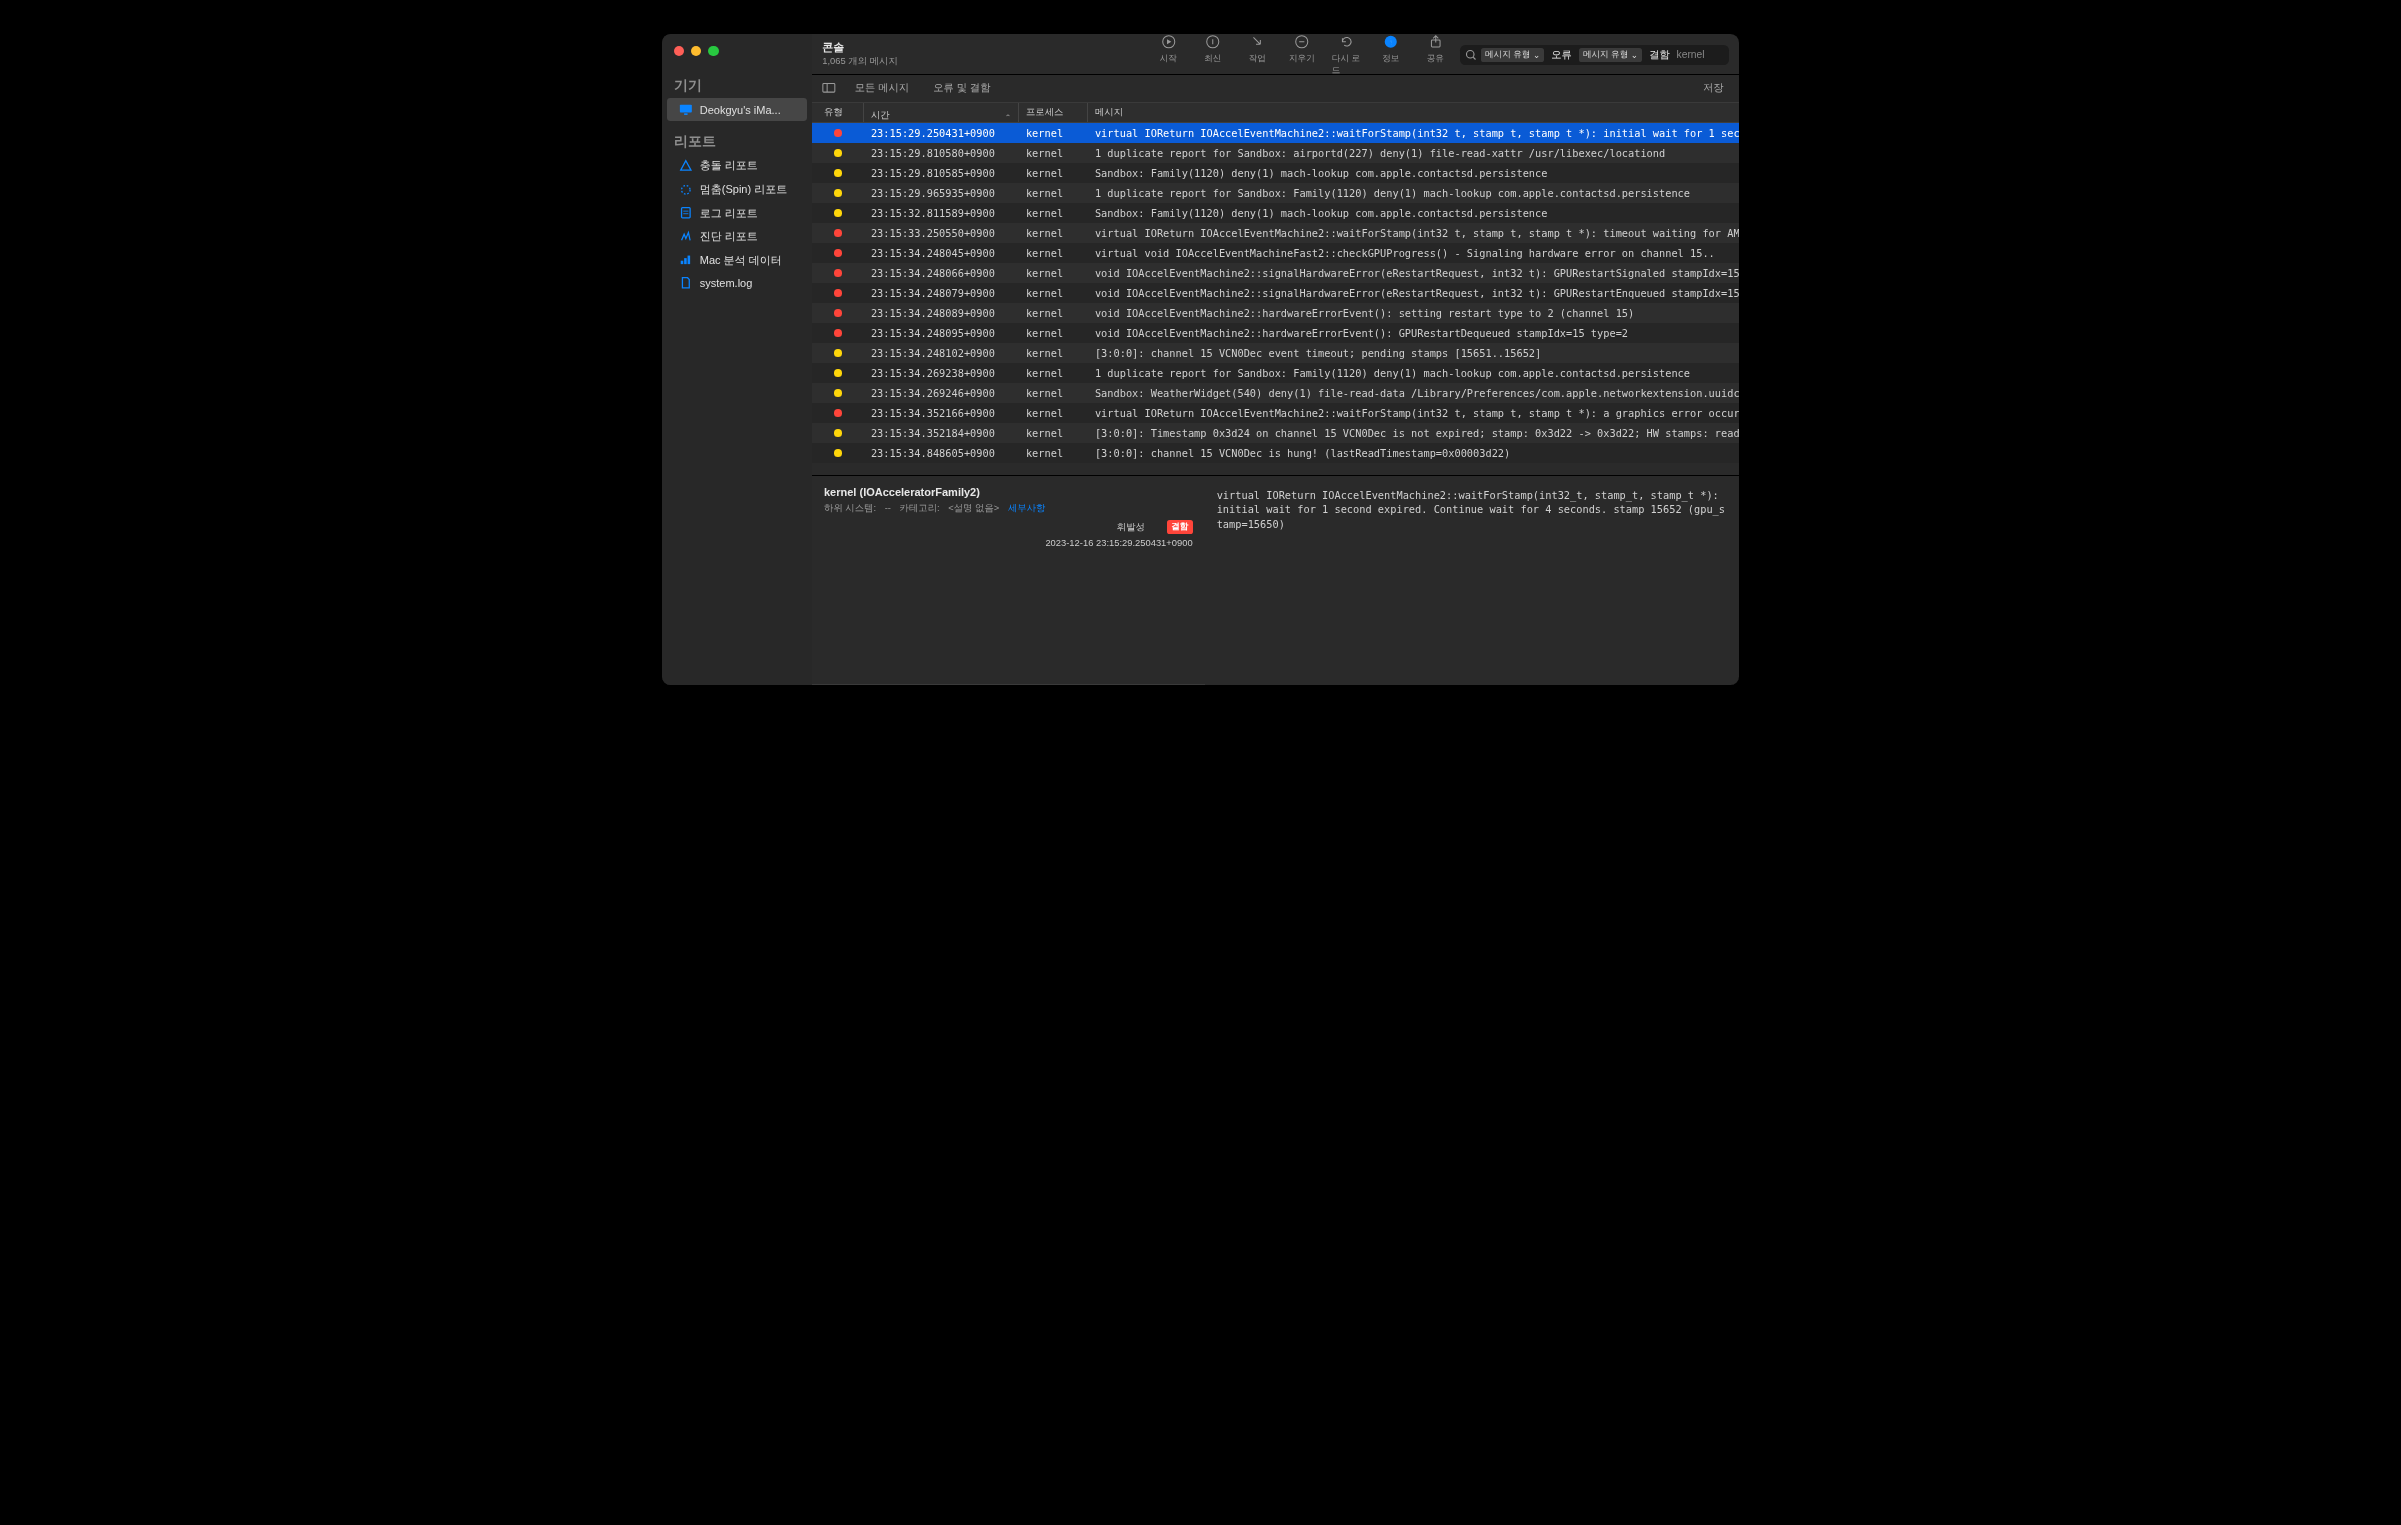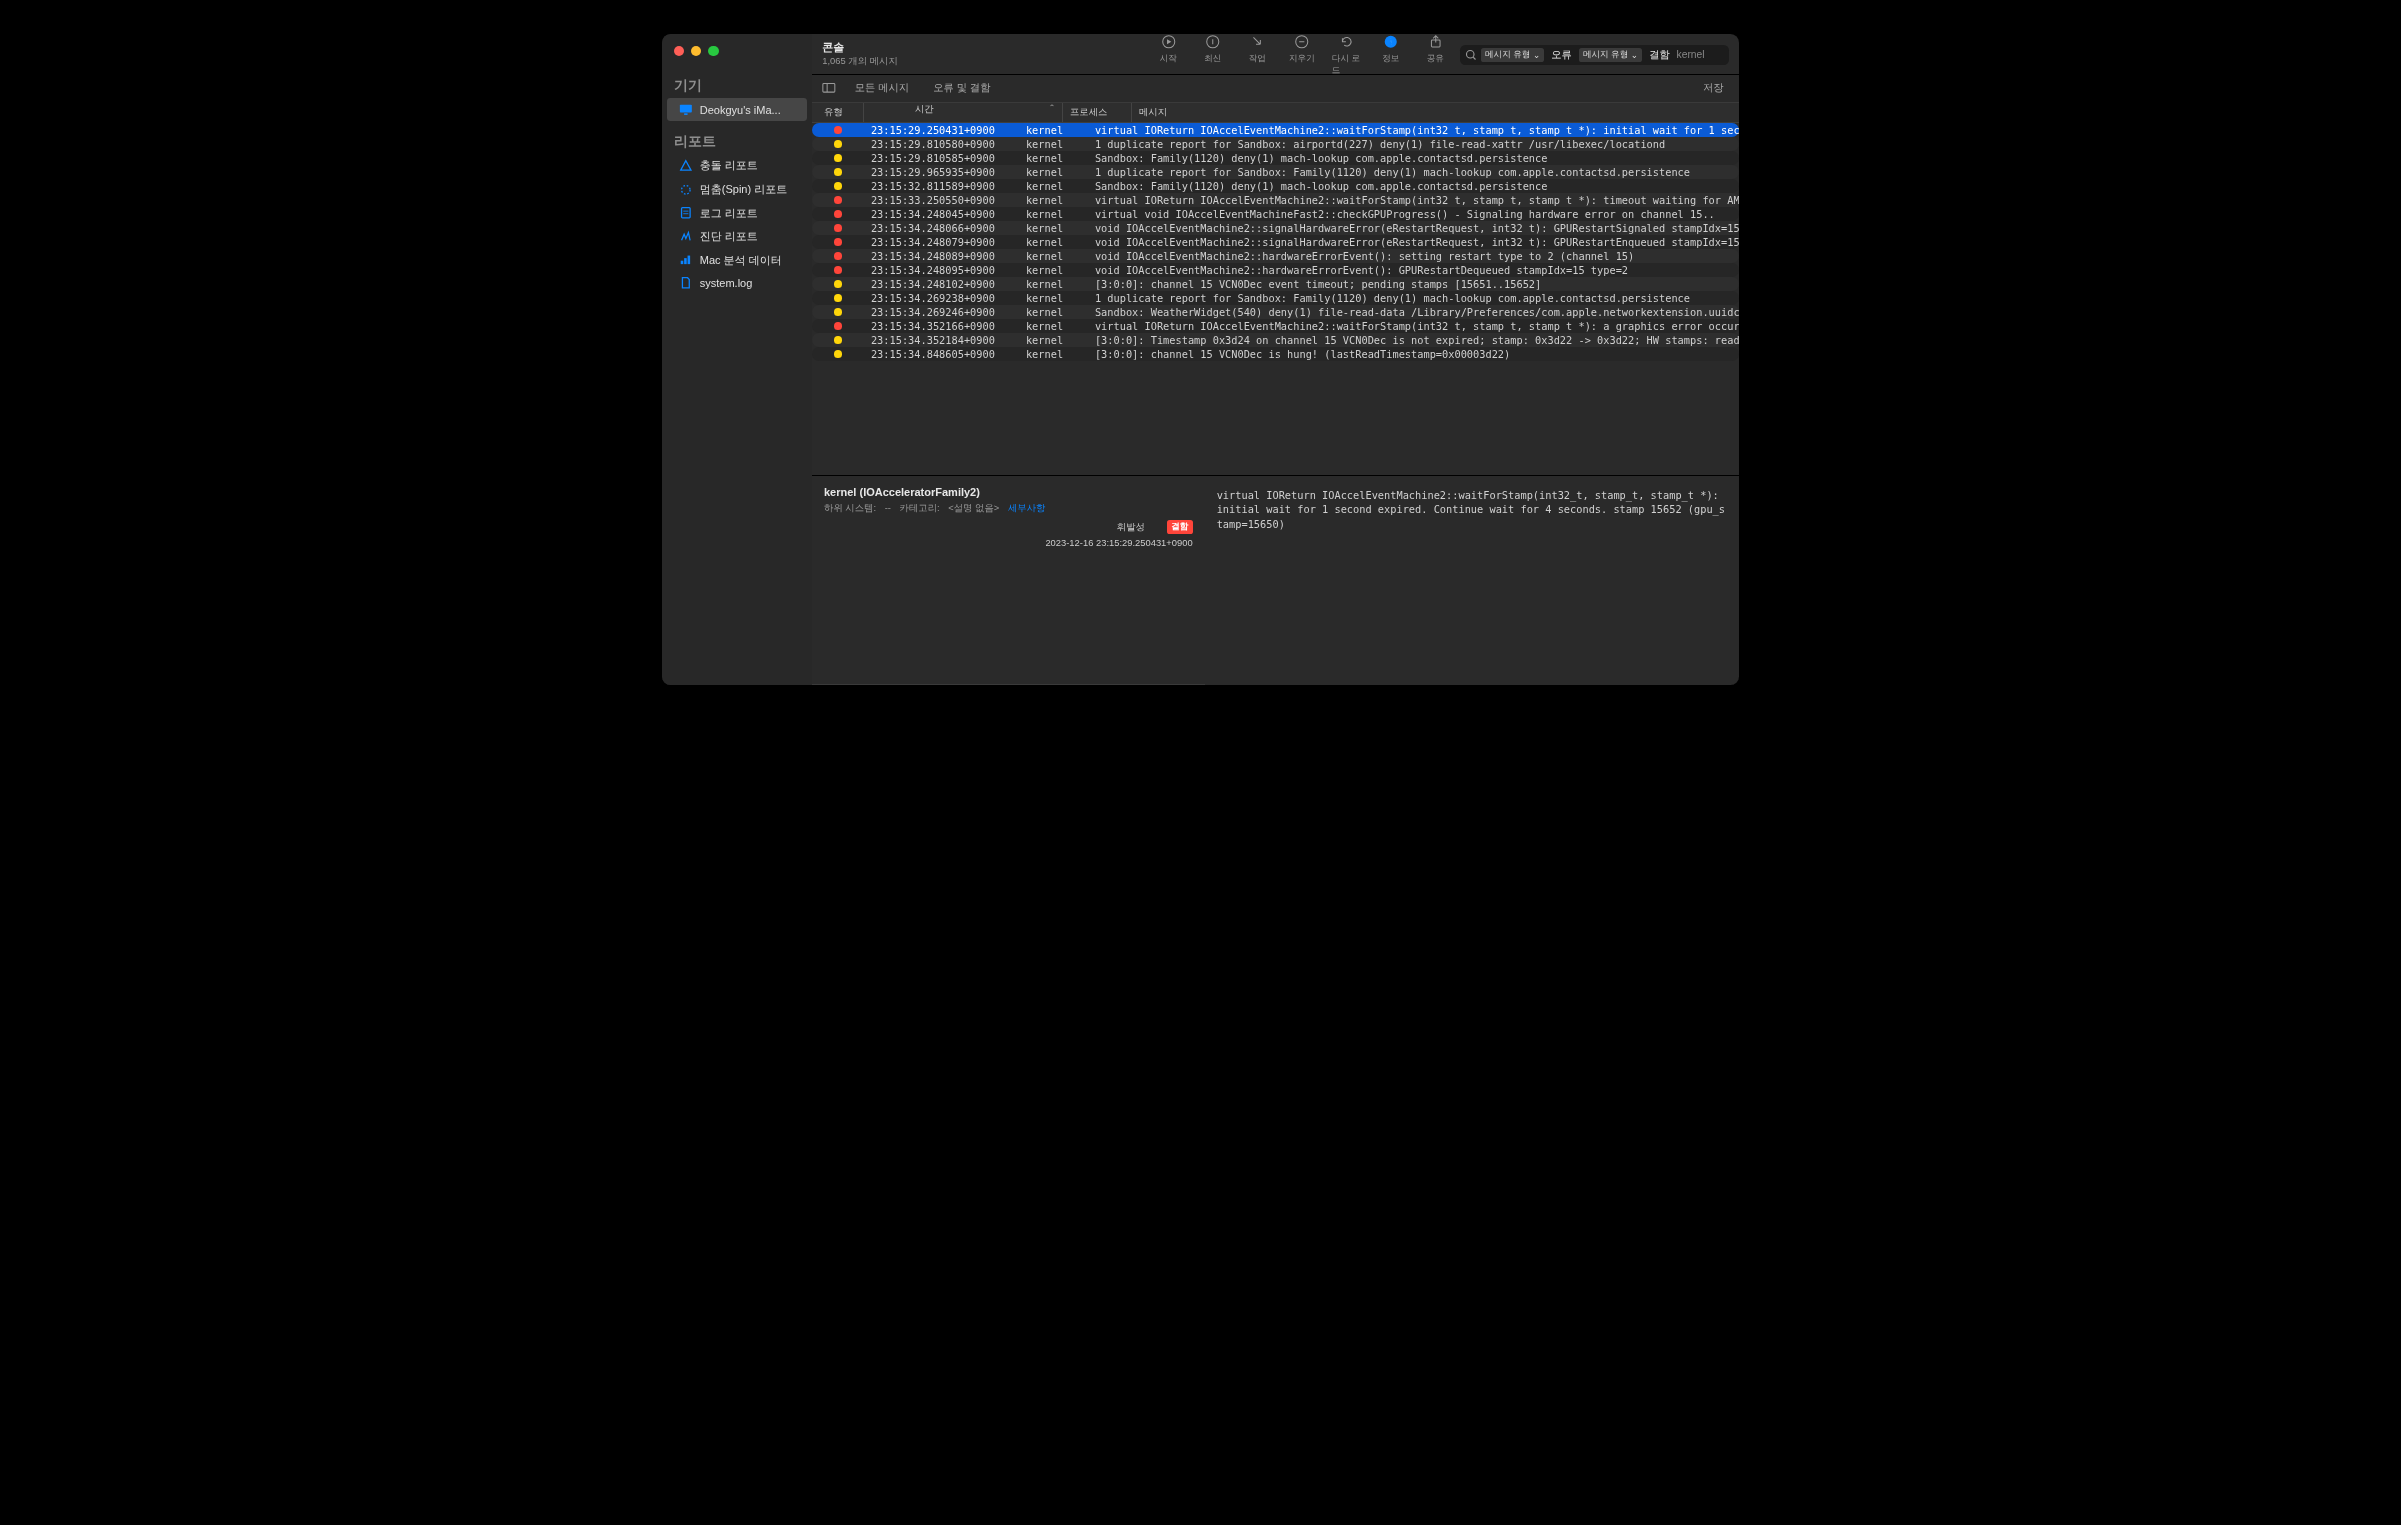--- a/index.html
+++ b/index.html
@@ -31,26 +31,26 @@
 .search-cluster svg { stroke: #9a9a9a; fill:none; }
 .pill-btn { background: #3a3a3a; color: #ddd; font-size: 8.6px; padding: 0.9px 4.3px; border-radius: 2.6px; display:flex; align-items:center; gap:2.6px;}
 .pill-label { color: #e8e8e8; font-size: 10.3px; padding: 0 3.4px;}
 .search-input { background: transparent; border: none; color: #888; font-size: 10.3px; outline: none; width: 47px; }
 .subtoolbar { height: 27.5px; display: flex; align-items: center; padding: 0 8.6px; gap: 10.3px; background: #2a2a2a; border-bottom: 0.9px solid #3a3a3a; }
 .subtab { color: #aaa; font-size: 10.3px; padding: 2.6px 6.9px; cursor:default;}
 .sub-icon { width:17px; height:17px; display:flex; align-items:center; justify-content:center;}
 .save-btn { margin-left: auto; color: #aaa; font-size: 10.3px; padding: 1.7px 6.9px;}
 .table-header { height: 20.6px; display: flex; align-items: center; background: #2e2e2e; border-bottom: 0.9px solid #3e3e3e; font-size: 9.4px; color: #ccc; }
 .col-type { width: 52px; padding-left: 12px; border-right: 0.9px solid #444; height:100%; display:flex;align-items:center;}
-.col-time { width: 155px; padding-left: 6.9px; display:flex; align-items:flex-start; gap:13px; border-right: 0.9px solid #444; height:100%;margin-left:44px;}
+.col-time { width: 155px; padding-left: 6.9px; display:flex; align-items:flex-end; gap:13px; border-right: 0.9px solid #444; height:100%;}
 .sort-ind { margin-left:auto; margin-right:6.9px; font-size:7.7px; color:#aaa;}
 .col-proc { width: 69px; padding-left: 6.9px; border-right: 0.9px solid #444; height:100%; display:flex;align-items:center;}
 .col-msg { flex:1; padding-left: 6.9px; display:flex;align-items:center;}
 .log-rows { flex: 1; overflow: auto; background: #2a2a2a; }
-.log-row { height: 14px; display: flex; align-items: center; font-family: "SF Mono", Menlo, monospace; font-size: 10.3px; color: #d0d0d0; border-radius: 7px; }
+.log-row { height: 20px; display: flex; align-items: center; font-family: "SF Mono", Menlo, monospace; font-size: 10.3px; color: #d0d0d0; }
 .log-row:nth-child(odd){ background:#262626;}
 .log-row:nth-child(even){ background:#2e2e2e;}
 .log-row.selected { background: #0a5bd6 !important; color: #fff; }
 .dot-cell { width: 52px; display:flex; justify-content:center; }
 .dot { width: 7.7px; height: 7.7px; border-radius: 50%; }
 .dot.red { background: #ff453a; }
 .dot.yellow { background: #ffd60a; }
 .time-cell { width: 155px; padding-left: 6.9px; white-space: nowrap; }
 .proc-cell { width: 69px; padding-left: 6.9px; }
 .msg-cell { flex:1; padding-left: 6.9px; white-space: nowrap; overflow: hidden; }

